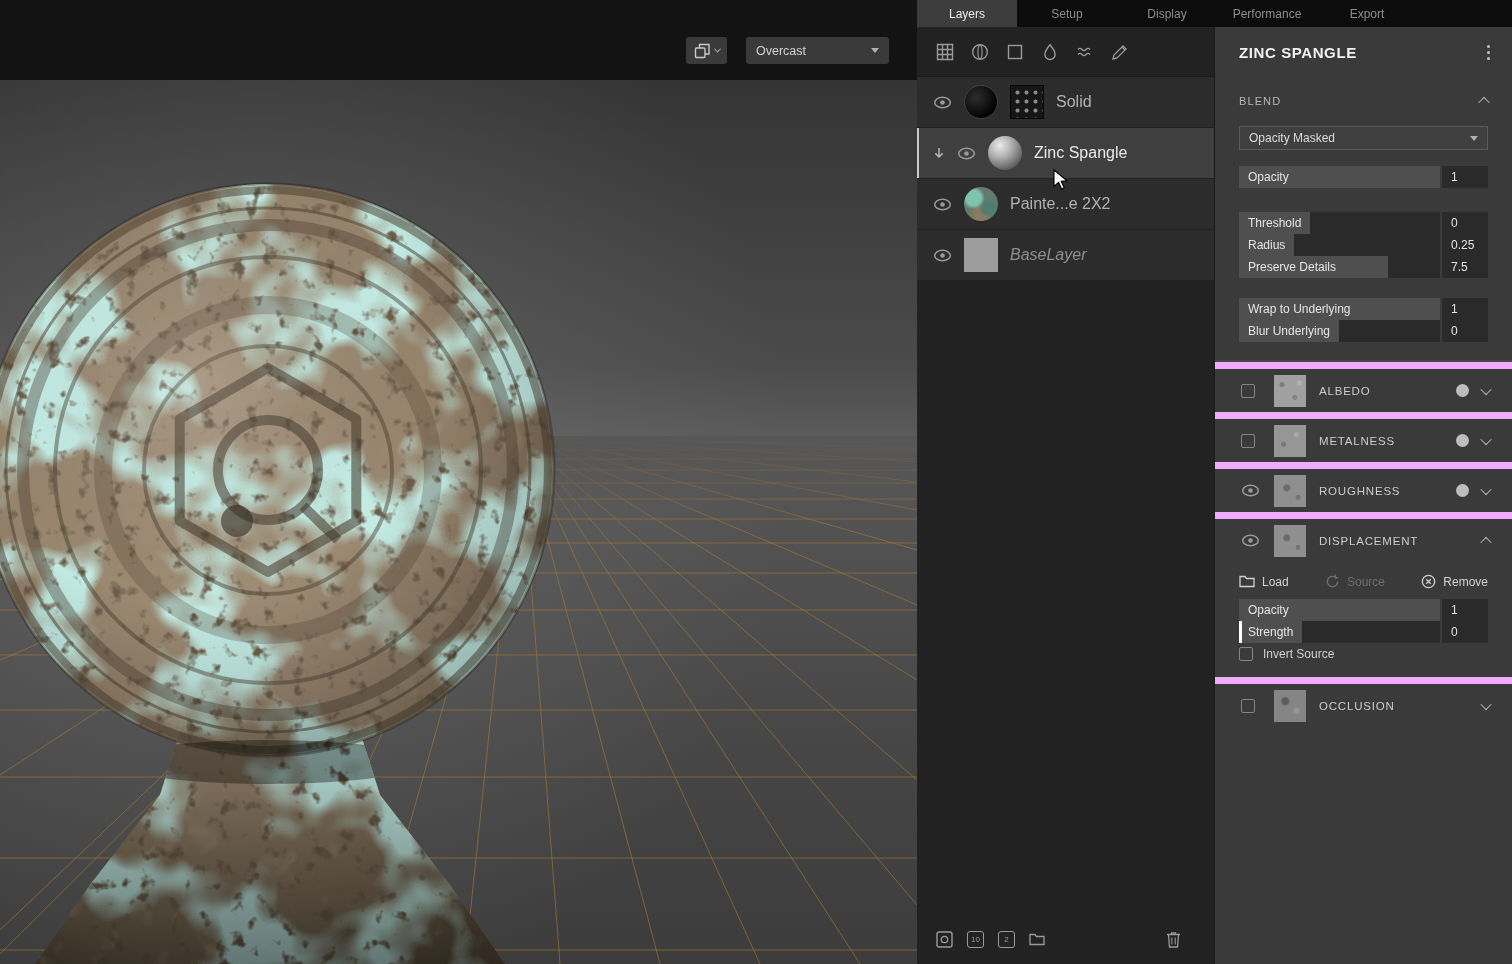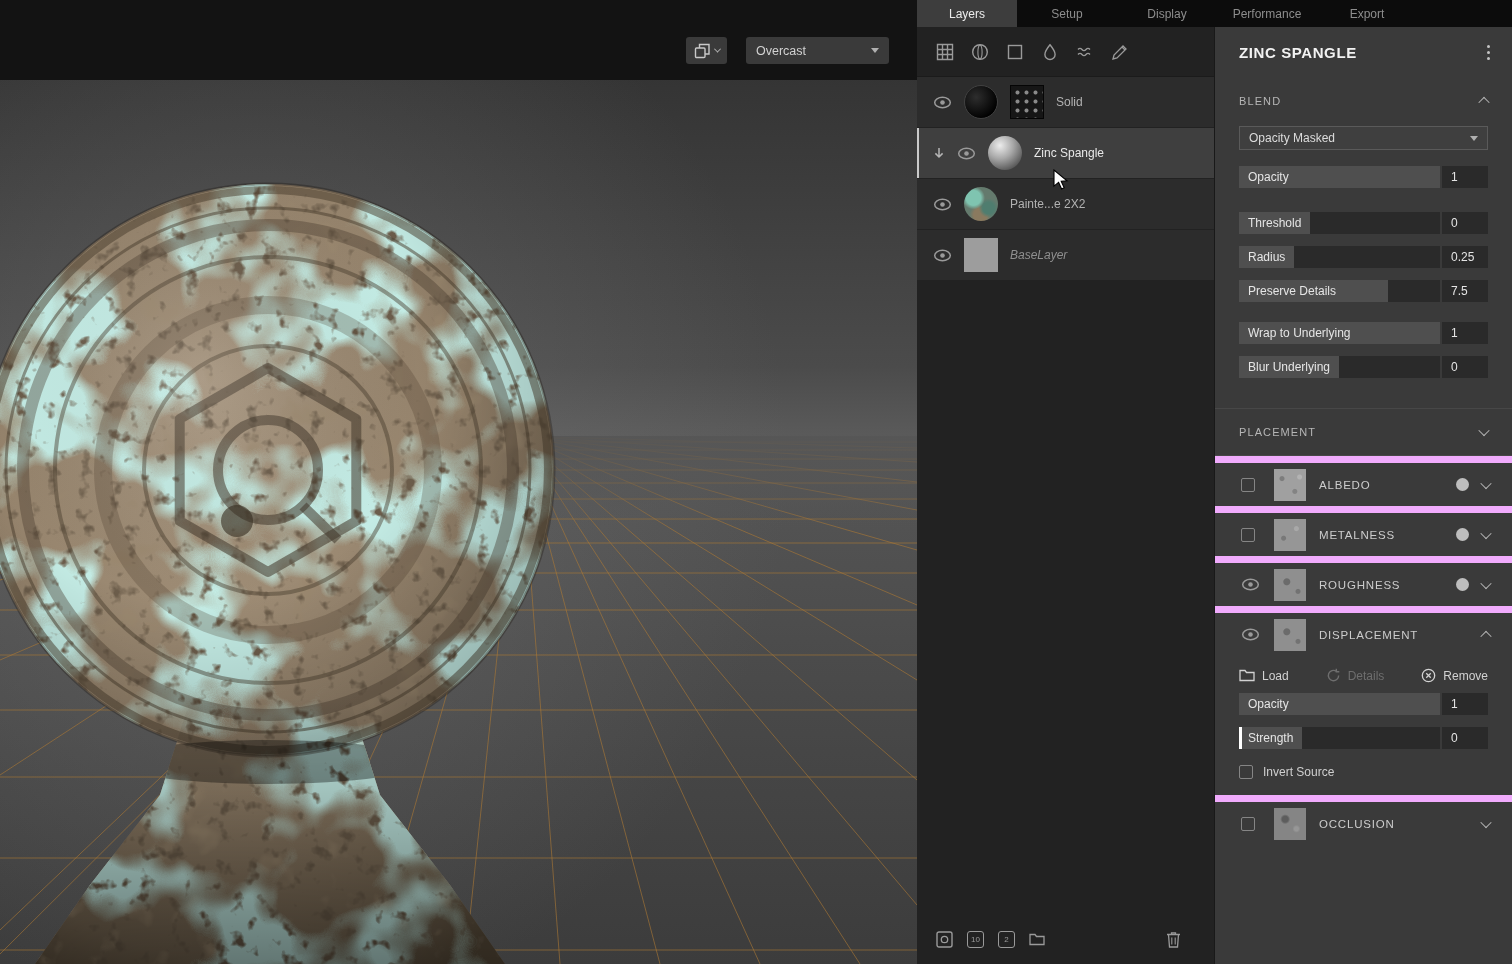--- a/index.html
+++ b/index.html
@@ -25,21 +25,21 @@
   #layers { position:absolute; left:917px; top:27px; width:297px; height:937px; background:#222222;
     display:flex; flex-direction:column; }
   .ltoolbar { height:50px; flex:none; display:flex; align-items:center; gap:17px; padding-left:19px;
     color:#9a9a9a; border-bottom:1px solid #1b1b1b; }
   .ltoolbar .ticon { display:flex; cursor:pointer; }
   .lrows { flex:1; }
   .lrow { height:50px; display:flex; align-items:center; gap:12px; padding:0 10px 0 16px;
     background:#2c2c2c; margin-bottom:1px; position:relative; cursor:pointer; }
   .lrow.selected { background:#3f3f3f; }
   .lrow.selected::before { content:""; position:absolute; left:0; top:0; width:2px; height:100%; background:#c9c9c9; }
-  .lrow .name { font-size:12px; color:#b2b2b2;text-align:center; }
+  .lrow .name { font-size:16px; color:#b2b2b2;text-align:center; }
   .lrow.selected .name { color:#e8e8e8; }
   .name.italic { font-style:italic; color:#8f8f8f; }
   .eyebtn { display:flex; color:#9a9a9a; cursor:pointer; flex:none; }
   .cliparrow { display:flex; color:#b5b5b5; flex:none; }
   .th { width:34px; height:34px; flex:none; }
   .th.circle { border-radius:50%; }
   .th-solid-black { background:radial-gradient(circle at 35% 35%, #2e2e2e 0%, #000 75%); border:1px solid #404040; }
   .th-pattern { background-color:#161616;
     background-image:radial-gradient(circle, #8a8a8a 1.6px, transparent 2.4px);
     background-size:9px 9px; background-position:2px 2px; border:1px solid #050505; }
@@ -69,21 +69,21 @@
   .chev { display:inline-block; width:8px; height:8px;
     border-right:1.6px solid #b5b5b5; border-bottom:1.6px solid #b5b5b5; }
   .chev.down { transform:rotate(45deg) translate(-1px,-1px); }
   .chev.up { transform:rotate(-135deg) translate(-1px,-1px); }
   .chev.sm { width:5px; height:5px; border-width:1.3px; }
   .tri { width:0; height:0; border-left:4.5px solid transparent; border-right:4.5px solid transparent;
     border-top:5.5px solid #b0b0b0; }
   .pad { padding:0 24px; }
   .dd { height:24px; background:#3f3f3f; border:1px solid #5a5a5a; display:flex; align-items:center;
     justify-content:space-between; padding:0 9px; font-size:12px; color:#dcdcdc; margin:2px 0 16px; cursor:pointer; }
-  .srow { display:flex; margin-bottom:12px; }
+  .srow { display:flex; }
   .track { flex:1; height:22px; background:#2a2a2a; position:relative; overflow:hidden; cursor:ew-resize; }
   .pill { height:100%; background:#4f4f4f; display:flex; align-items:center; padding:7px 9px;
     font-size:12px; color:#e5e5e5; white-space:nowrap; width:fit-content; }
   .pill.full { width:100%; }
   .pill.w74 { width:74%; }
   .whandle { position:absolute; left:0; top:0; width:3px; height:100%; background:#ffffff; }
   .val { width:46px; margin-left:2px; height:22px; background:#2a2a2a; display:flex; align-items:center;
     padding-left:9px; font-size:12px; color:#e5e5e5; cursor:text; }
   .chrow { height:50px; border-top:7px solid #f0abfc; display:flex; align-items:center; gap:13px;
     padding:0 22px 0 26px; cursor:pointer; }
@@ -457,24 +457,20 @@
         <div class="pill">
             <span>Blur Underlying</span>
           </div>
       </div>
       <div class="val">0</div>
     </div>
   </div>
 
   <div style="height:18px"></div>
   <div class="divider"></div>
-  <div class="sect">
-    <span>PLACEMENT</span>
-    <span class="chev down"></span>
-  </div>
   <div class="divider"></div>
 
   <div class="chrow">
     <span class="chwrap-icon">
         <span class="cbx"></span>
       </span>
     <span class="chthumb th-noise-a"></span>
     <span class="lbl">ALBEDO</span>
     <span class="dotind"></span>
     <span class="chev down"></span>
@@ -518,21 +514,21 @@
         <svg width="16" height="13" viewBox="0 0 16 13">
             <path d="M1 1.5h5l1.5 2H15v8H1z" fill="none" stroke="currentColor" stroke-width="1.3"></path>
           </svg>
         <span>Load</span>
       </span>
       <span class="dcbtn disabled">
         <svg width="15" height="15" viewBox="0 0 16 16">
             <path d="M13.5 8A5.5 5.5 0 1 1 11 3.4" fill="none" stroke="currentColor" stroke-width="1.5"></path>
             <path d="M11 .8v3.2h3.2" fill="none" stroke="currentColor" stroke-width="1.5"></path>
           </svg>
-        <span>Details</span>
+        <span>Source</span>
       </span>
       <span class="dcbtn">
         <svg width="15" height="15" viewBox="0 0 16 16">
             <circle cx="8" cy="8" r="6.6" fill="none" stroke="currentColor" stroke-width="1.4"></circle>
             <path d="M5.6 5.6l4.8 4.8M10.4 5.6l-4.8 4.8" stroke="currentColor" stroke-width="1.4"></path>
           </svg>
         <span>Remove</span>
       </span>
     </div>
     <div class="pad">

